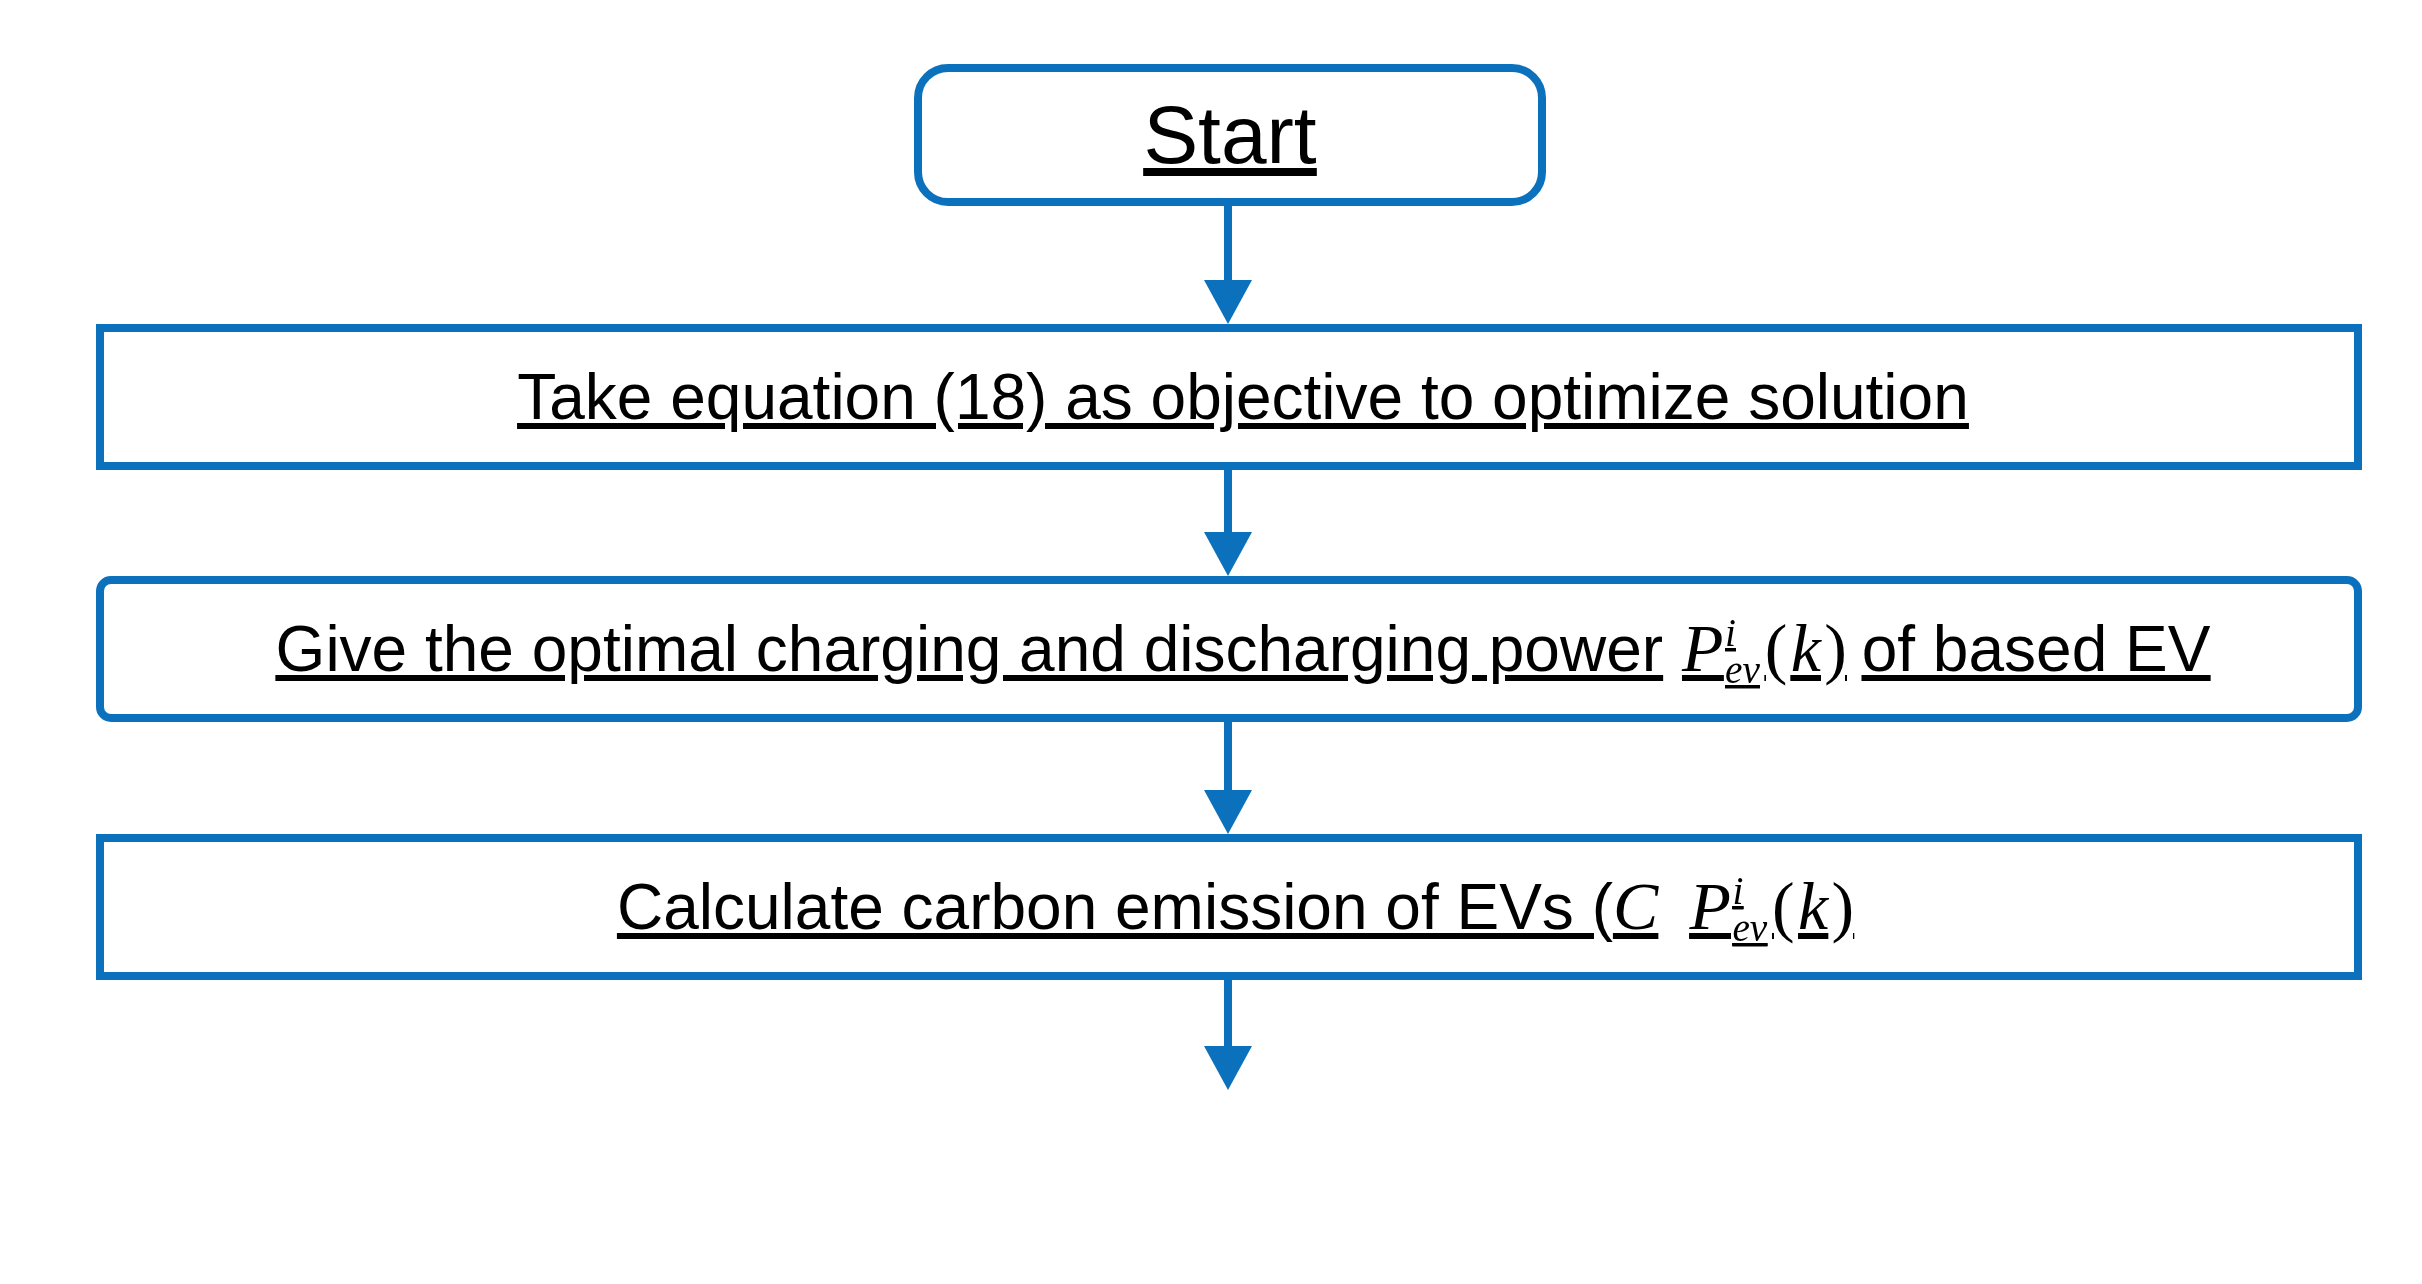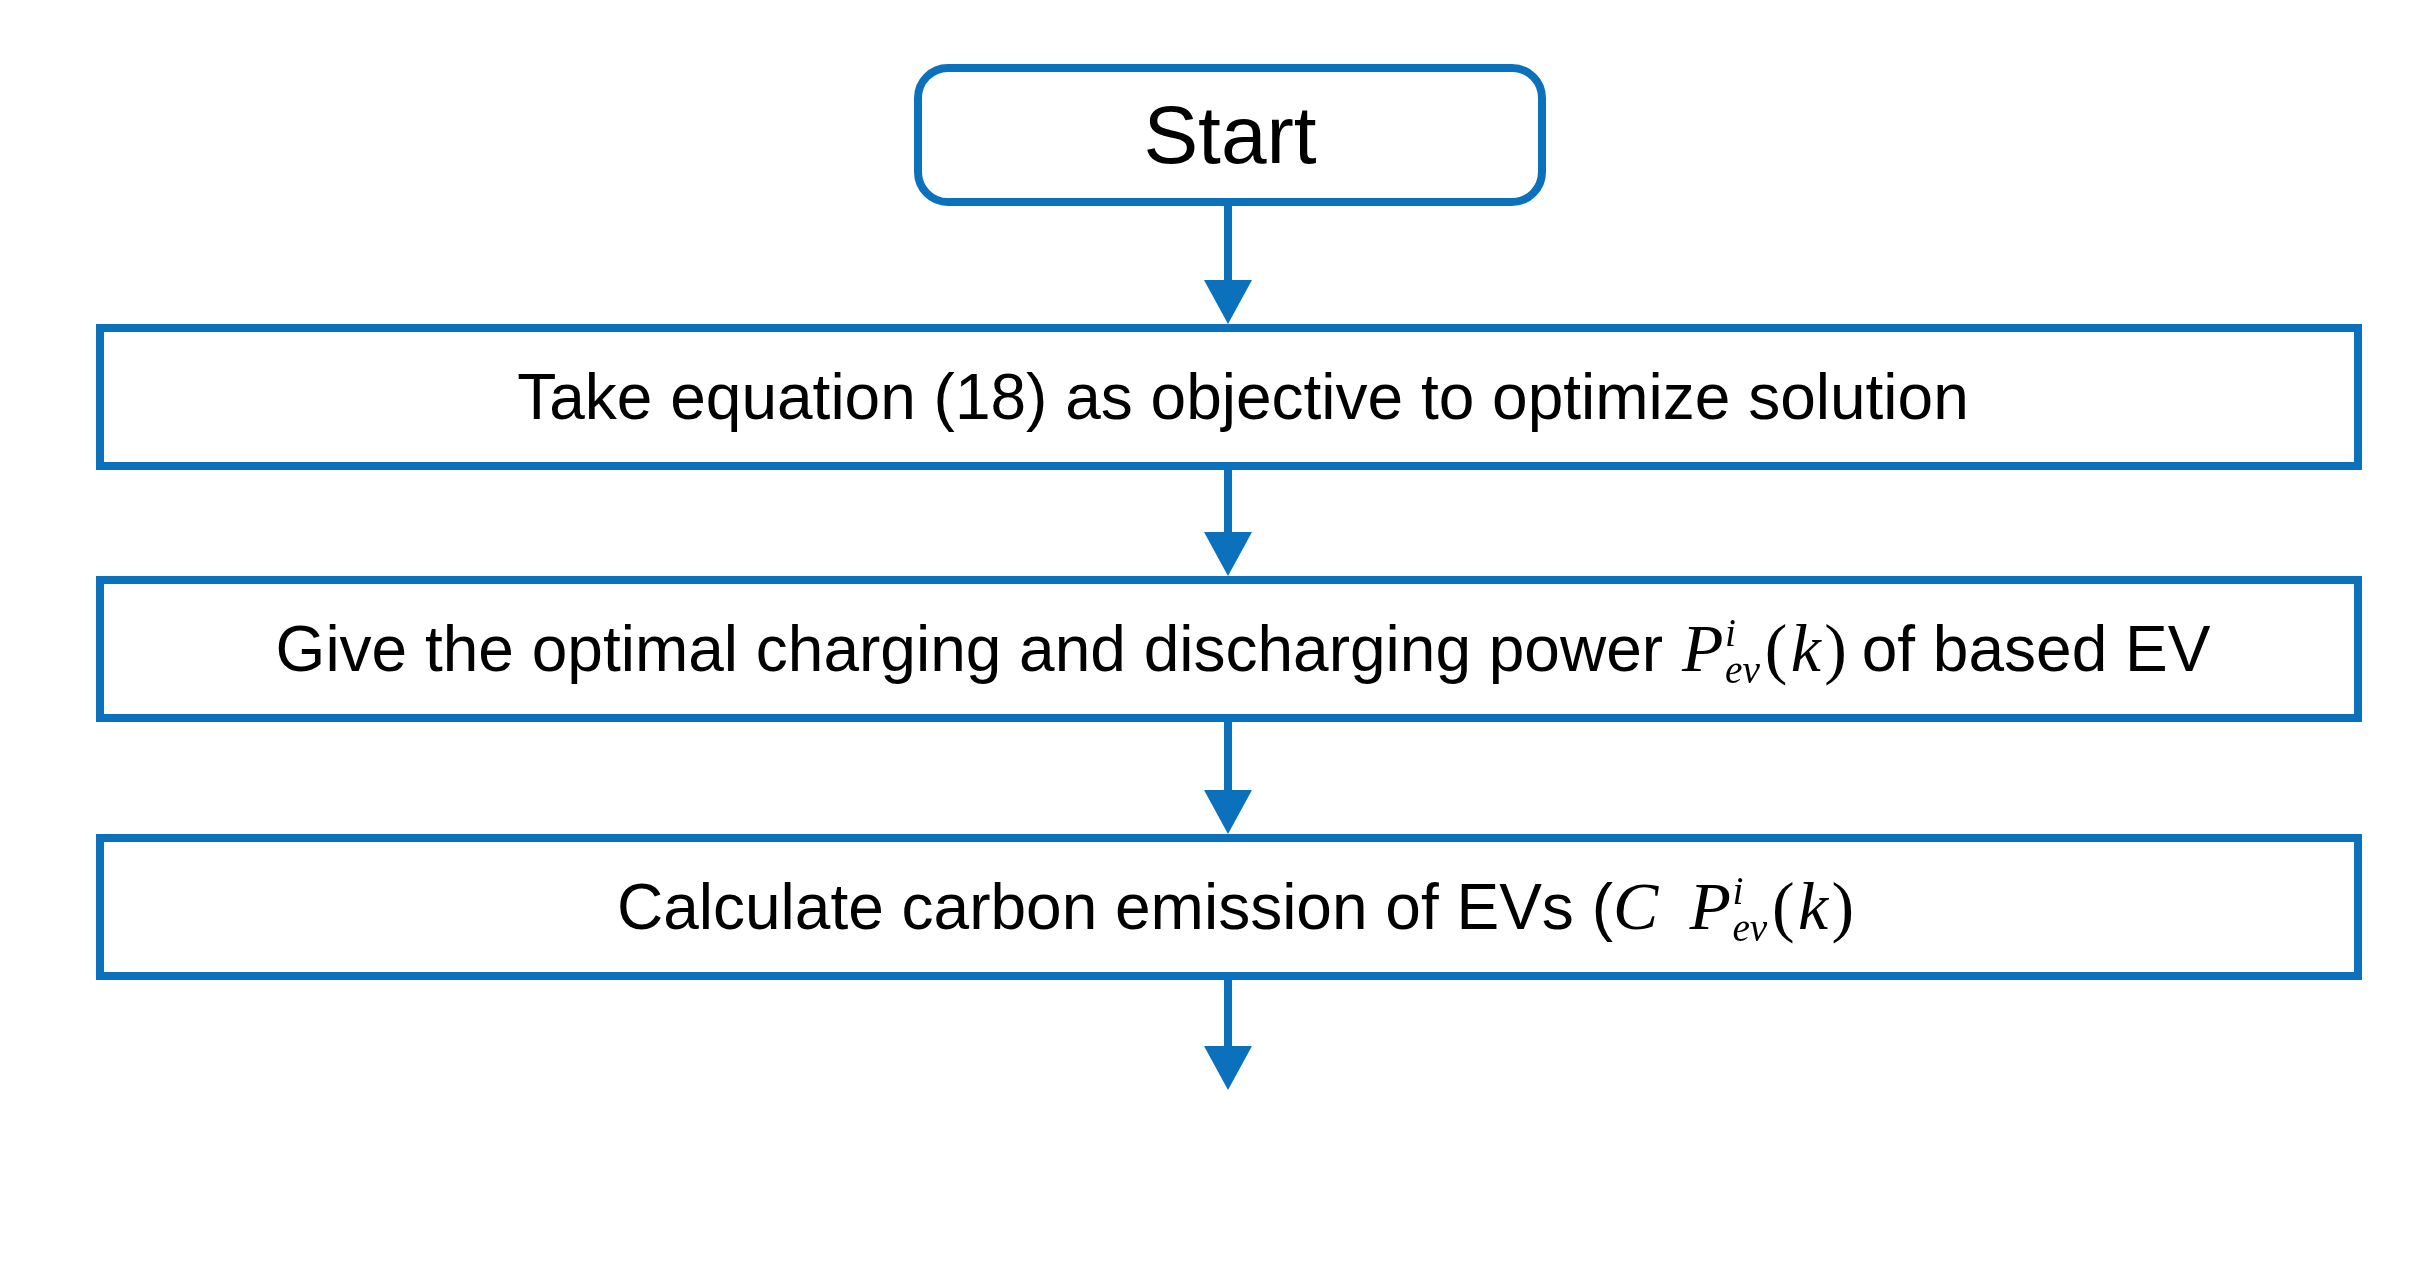--- a/index.html
+++ b/index.html
@@ -1,16 +1,16 @@
 <!DOCTYPE html>
 <html style="--accent: #0c71bc; --ink: #000000; --bg: #ffffff;"><head>
 <meta charset="utf-8">
 <style>
   :root { --accent: #0c71bc; --ink: #000000; --bg: #ffffff; }
-  * { margin: 0; padding: 0; box-sizing: border-box; }
+  * { margin: 0; padding: 0; box-sizing: border-box; text-decoration: underline; }
   html, body { background: var(--bg); }
   .canvas {
     position: relative;
     width: 2422px;
     height: 1284px;
     background: var(--bg);
     font-family: "Liberation Sans", sans-serif;
     color: var(--ink);
     overflow: hidden;
   }
@@ -32,21 +32,21 @@
   }
   .process {
     left: 96px;
     width: 2266px;
     height: 146px;
     font-size: 64px;
     padding-left: 28px;
   }
   #node-start { top: 64px; }
   #node-step1 { top: 324px; }
-  #node-step2 { top: 576px; }
+  #node-step2 { top: 576px; border-radius: 15px; }
   #node-step3 { top: 834px; align-items: center; }
   #node-end   { top: 1090px; }
 
   .arrow {
     position: absolute;
     left: 1204px;           
     width: 48px;
     display: flex;
     flex-direction: column;
     align-items: center;

